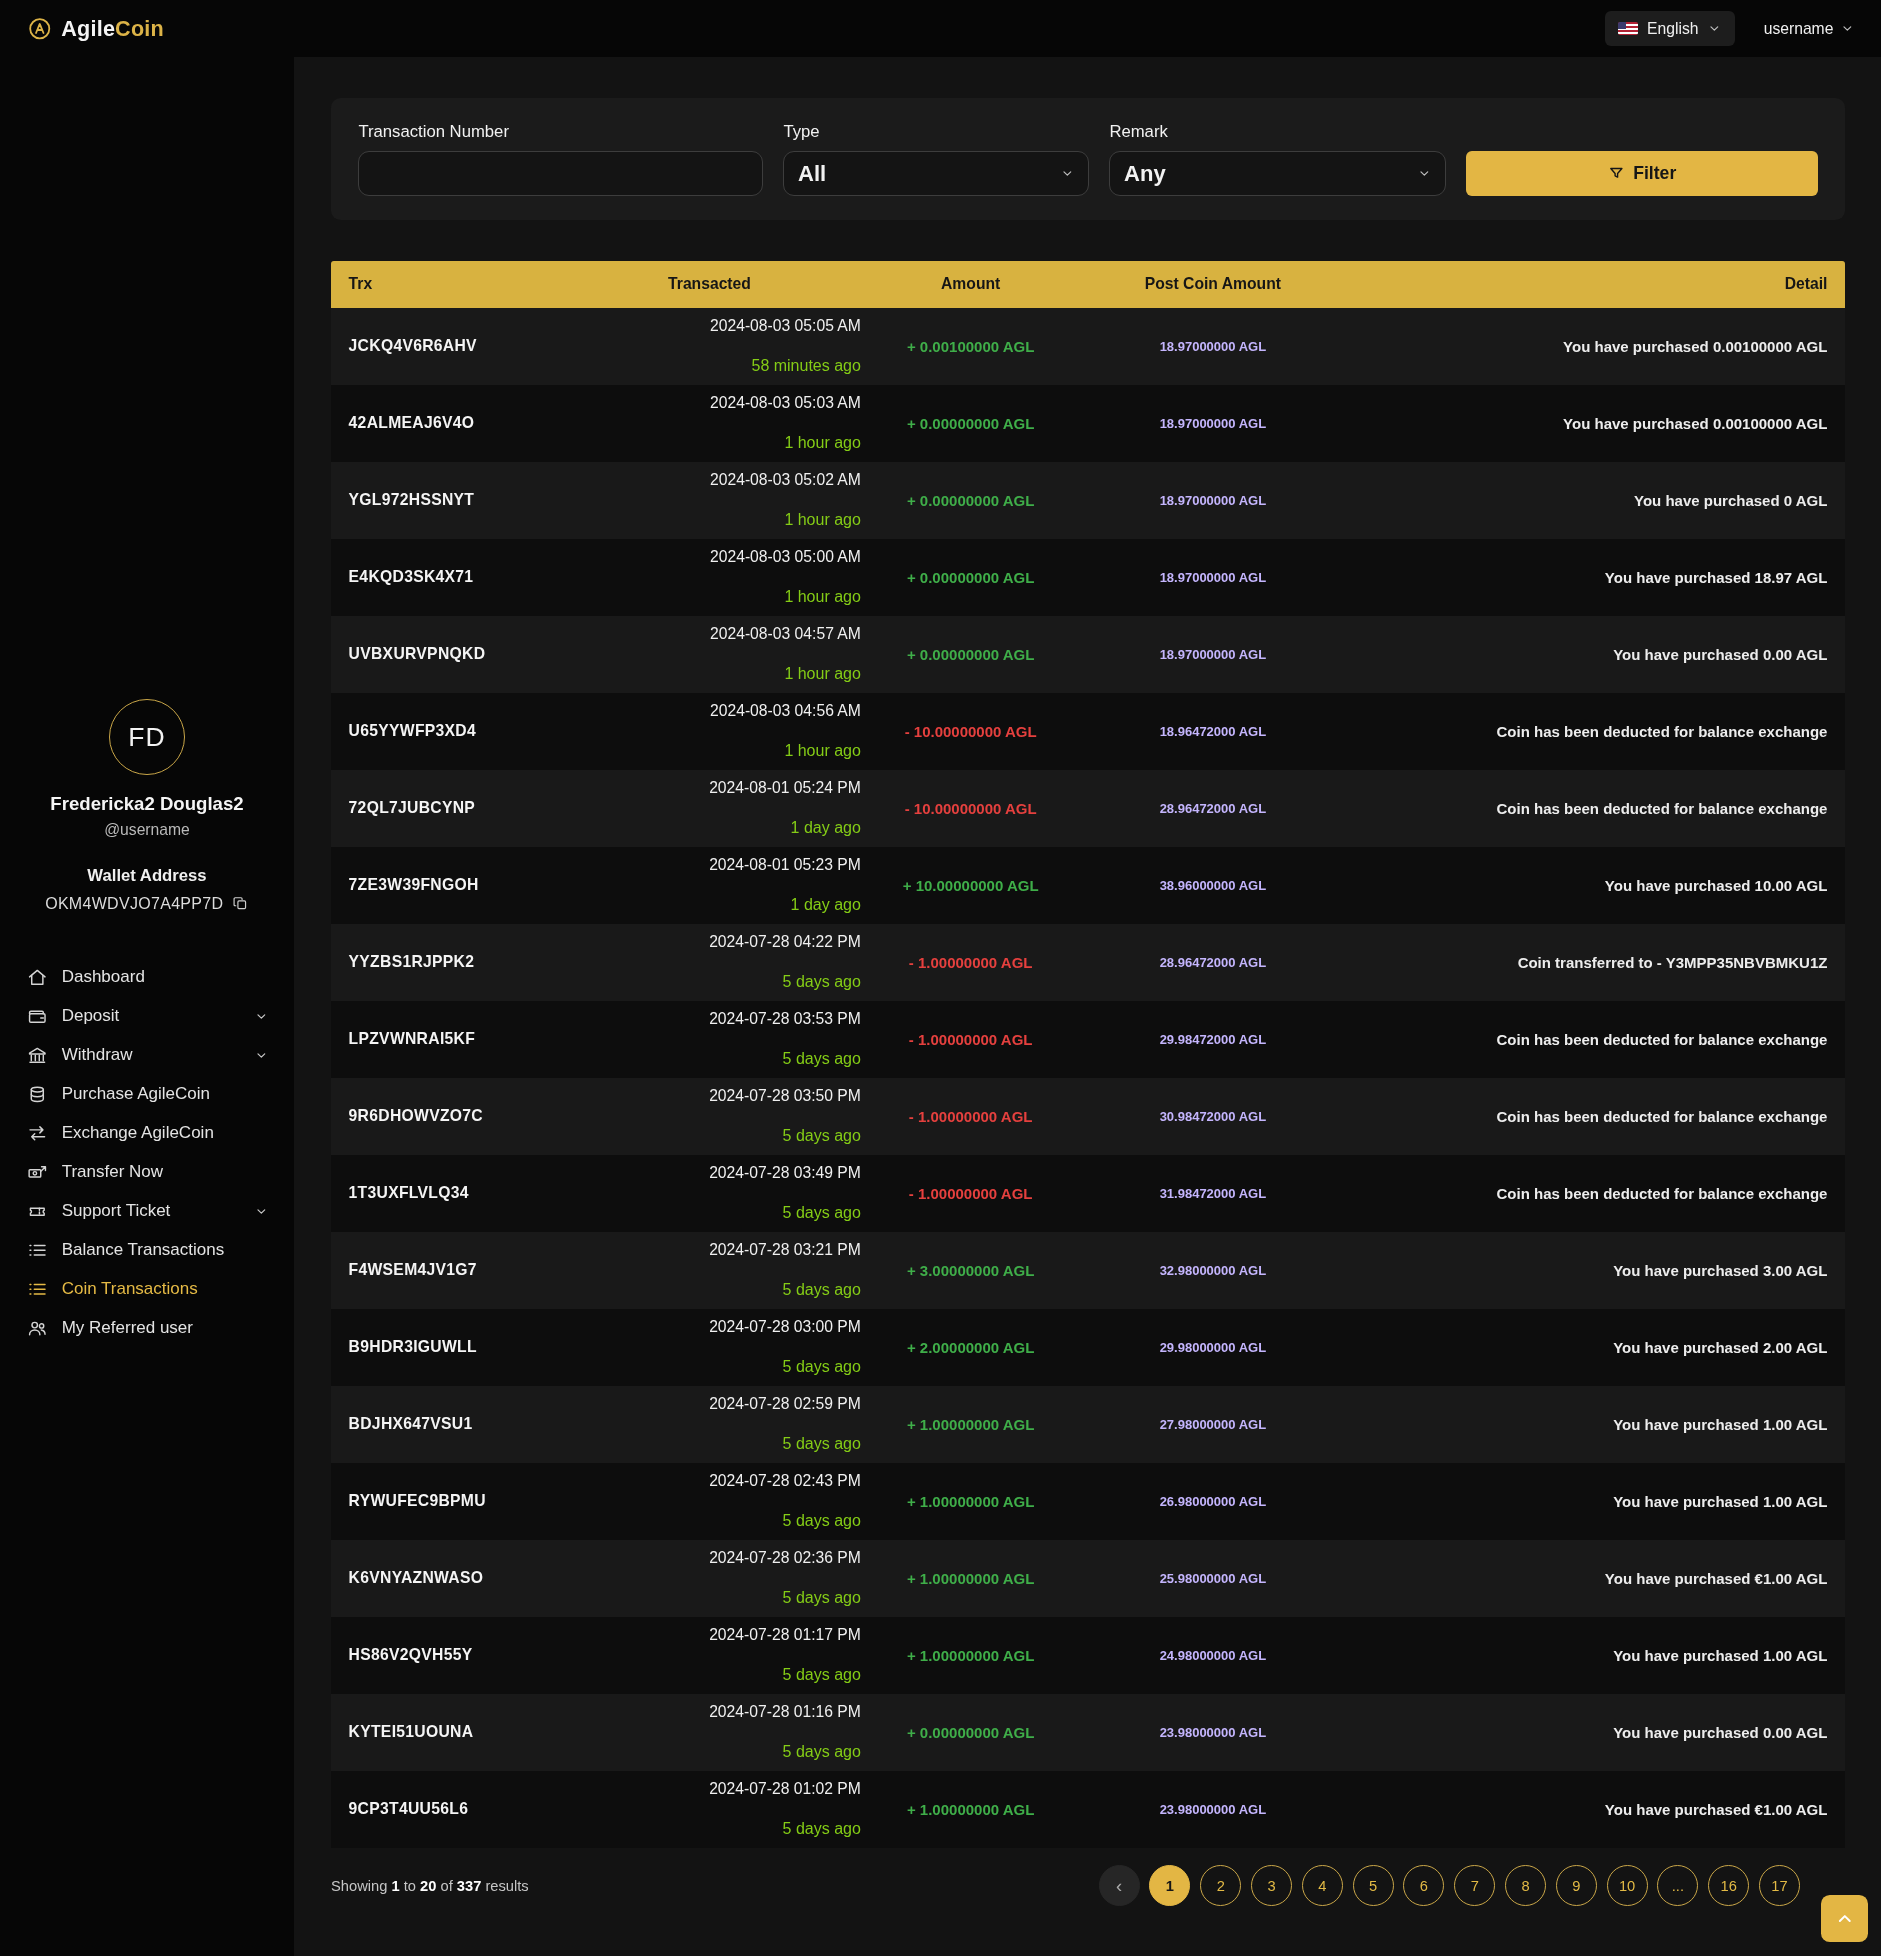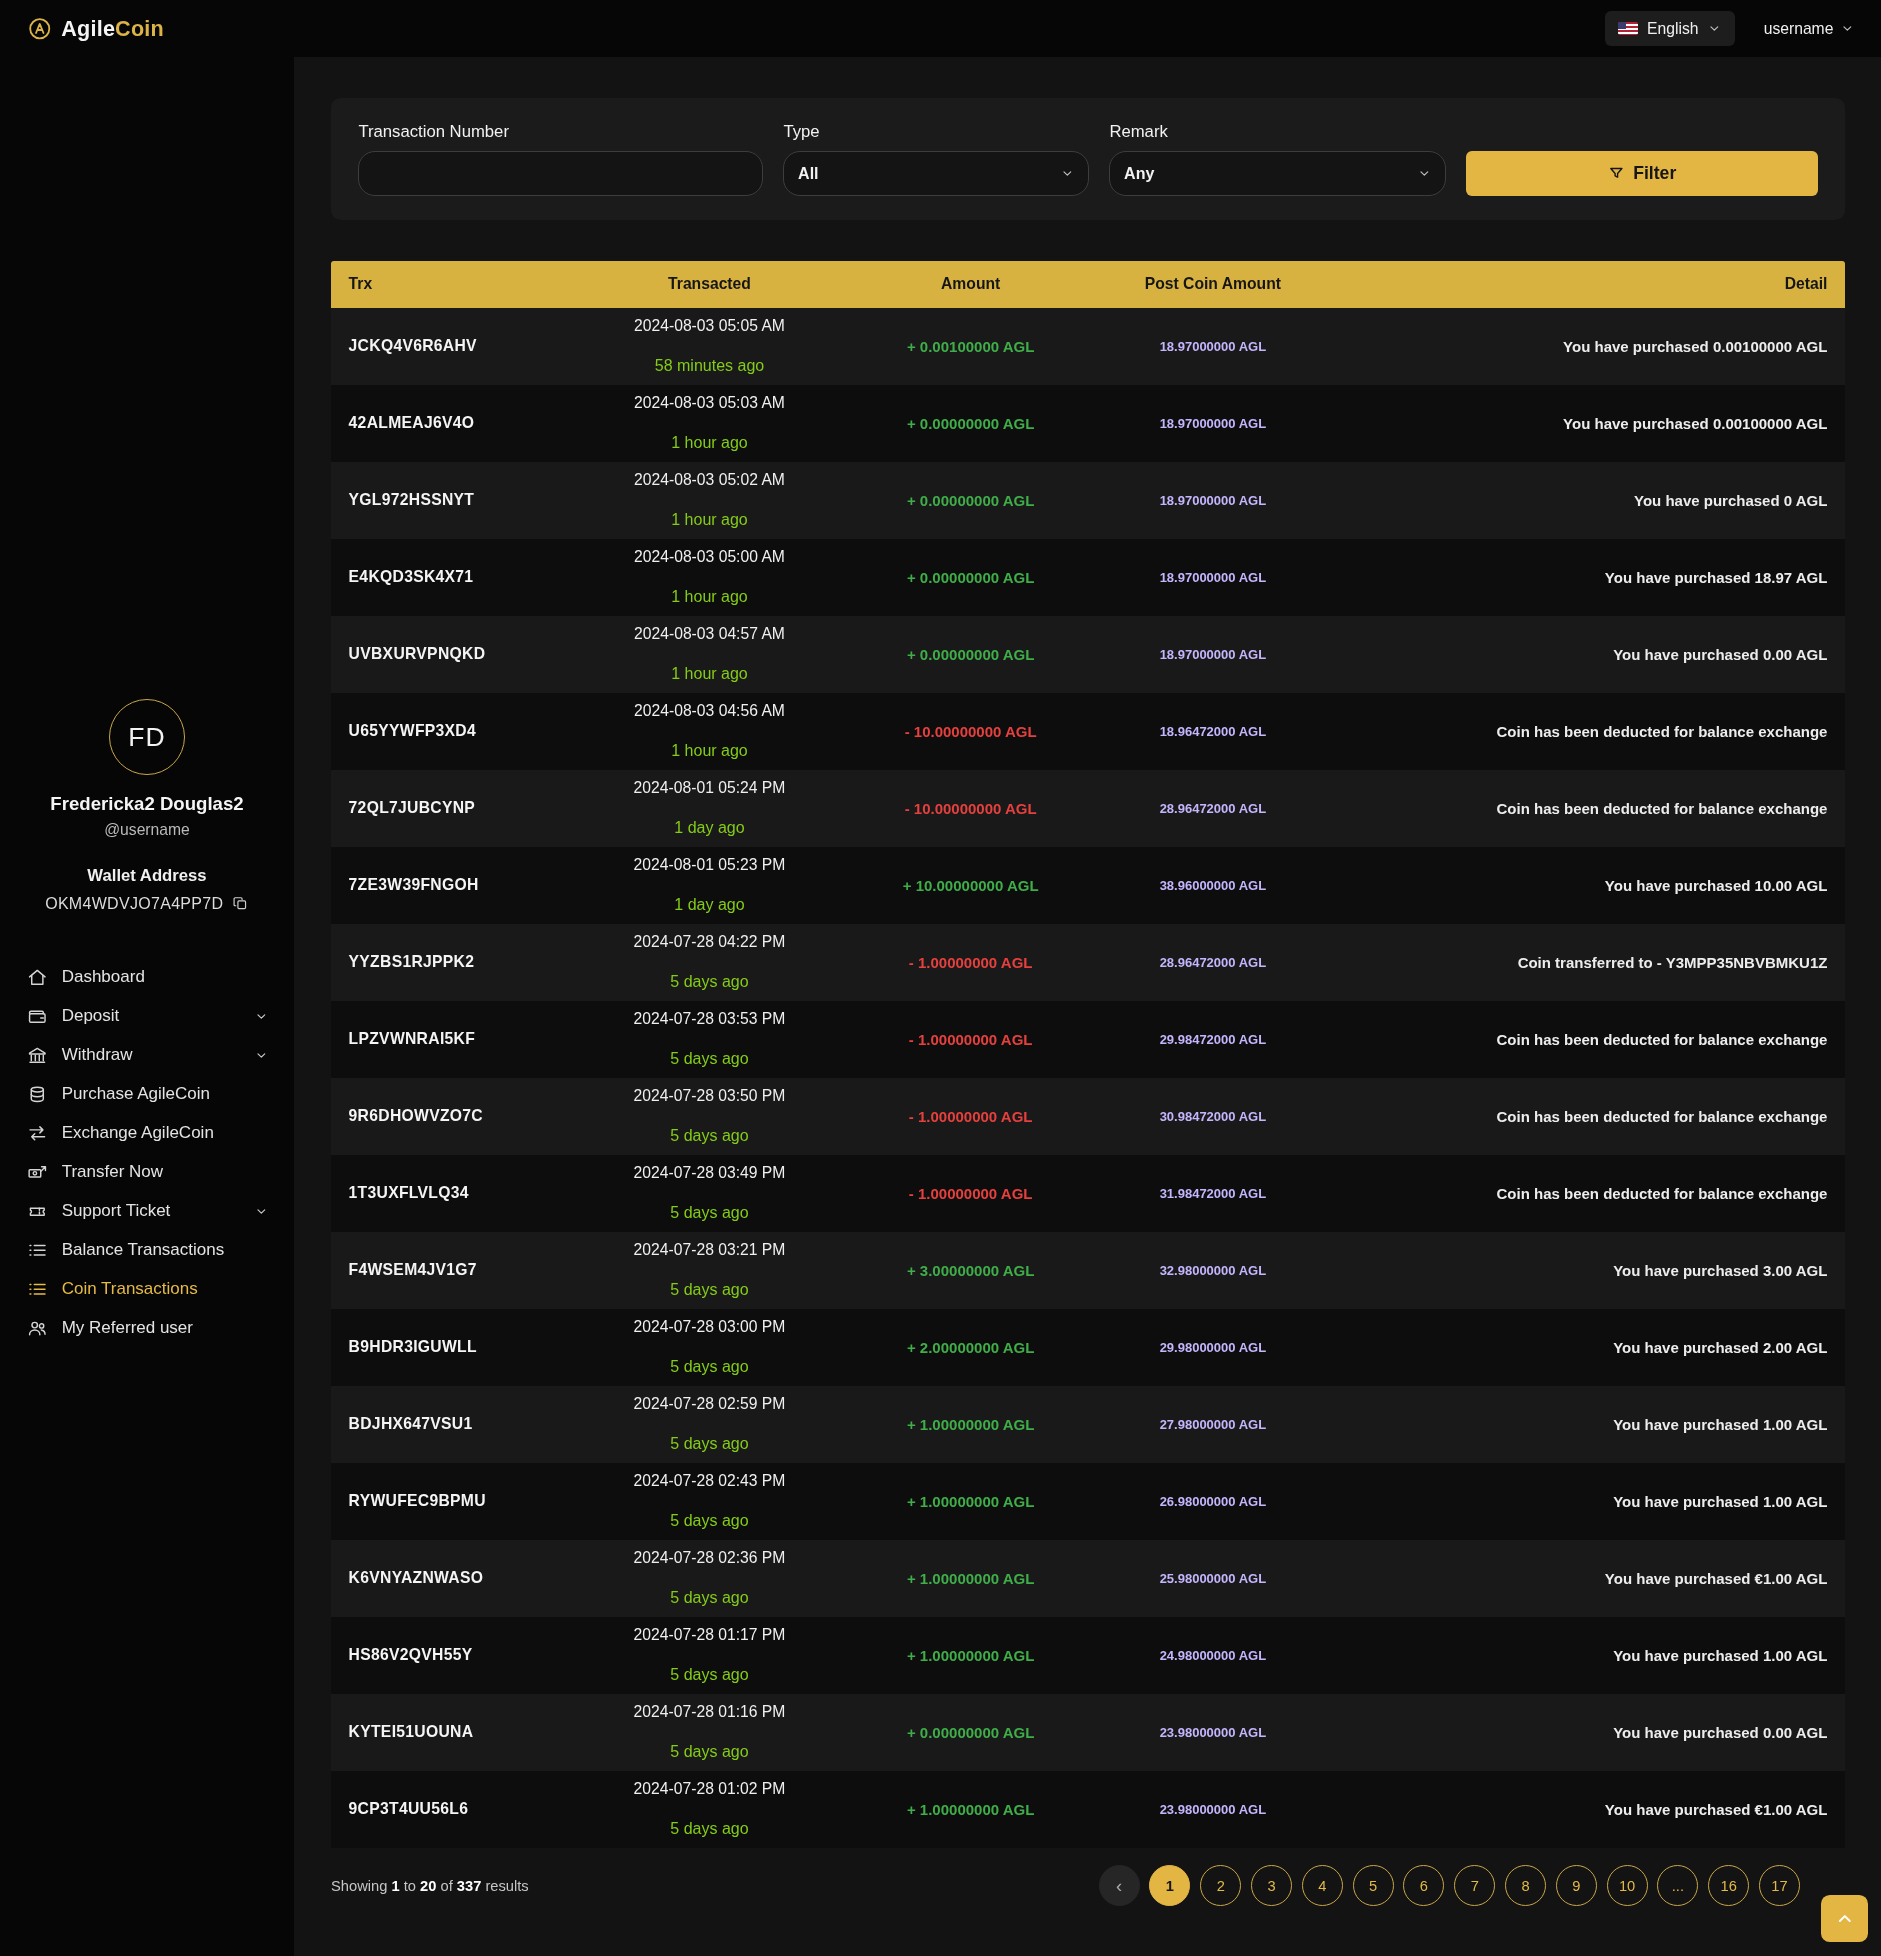--- a/index.html
+++ b/index.html
@@ -78,22 +78,22 @@
   .nav-chevron svg{width:14.7px;height:14.7px}
 
   
   .filter-card{
     margin-top:41px;background:#1b1b1b;border-radius:9.8px;
     padding:23.5px 27.4px;display:flex;gap:20px;align-items:flex-end;
   }
   .field{display:flex;flex-direction:column;gap:9.8px}
   .field label{font-size:16.7px;color:#f2f2f2}
   .input,.select{
-    height:45px;background:#141414;border:1px solid #3d3d3d;border-radius:17px;
-    color:#f2f2f2;font-size:16px;padding:0 13.7px;
+    height:45px;background:#141414;border:1px solid #3d3d3d;border-radius:11px;
+    color:#f2f2f2;font-size:22px;padding:0 13.7px;
     font-family:"Liberation Sans",sans-serif;
   }
   .input{width:405px;outline:none}
   .select{
     display:flex;align-items:center;justify-content:space-between;
     font-weight:700;cursor:pointer;
   }
   .f-type .select{width:306px}
   .f-remark .select{width:337px}
   .filter-btn{
@@ -118,21 +118,21 @@
     height:47px;border-radius:2.9px 2.9px 0 0;
   }
   .th{padding:0}
   .th0{padding-left:17.6px;text-align:left}
   .th1,.th2,.th3{text-align:center}
   .th4{text-align:right;padding-right:17.6px}
   .trow{height:77px;font-size:15.7px}
   .trow:nth-child(odd){background:#191919}
   .trow:nth-child(even){background:#0d0d0d}
   .td.trx{padding-left:17.6px;font-weight:700;color:#f5f5f5;letter-spacing:0.3px}
-  .td.transacted{text-align:center}
+  .td.transacted{text-align:right}
   .date{font-size:15.7px;color:#f0f0f0}
   .ago{font-size:16px;color:#84cc16;margin-top:22px}
   .td.amount{text-align:center;font-weight:700;font-size:15px}
   .amount.pos{color:#3fae49}
   .amount.neg{color:#e5403e}
   .td.post{text-align:center;font-weight:600;font-size:13px;color:#c4b5fd}
   .td.detail{text-align:right;padding-right:17.6px;font-weight:600;font-size:15px;color:#ededed}
 
   
   .footer{display:flex;align-items:center;justify-content:space-between;margin-top:17.6px}

